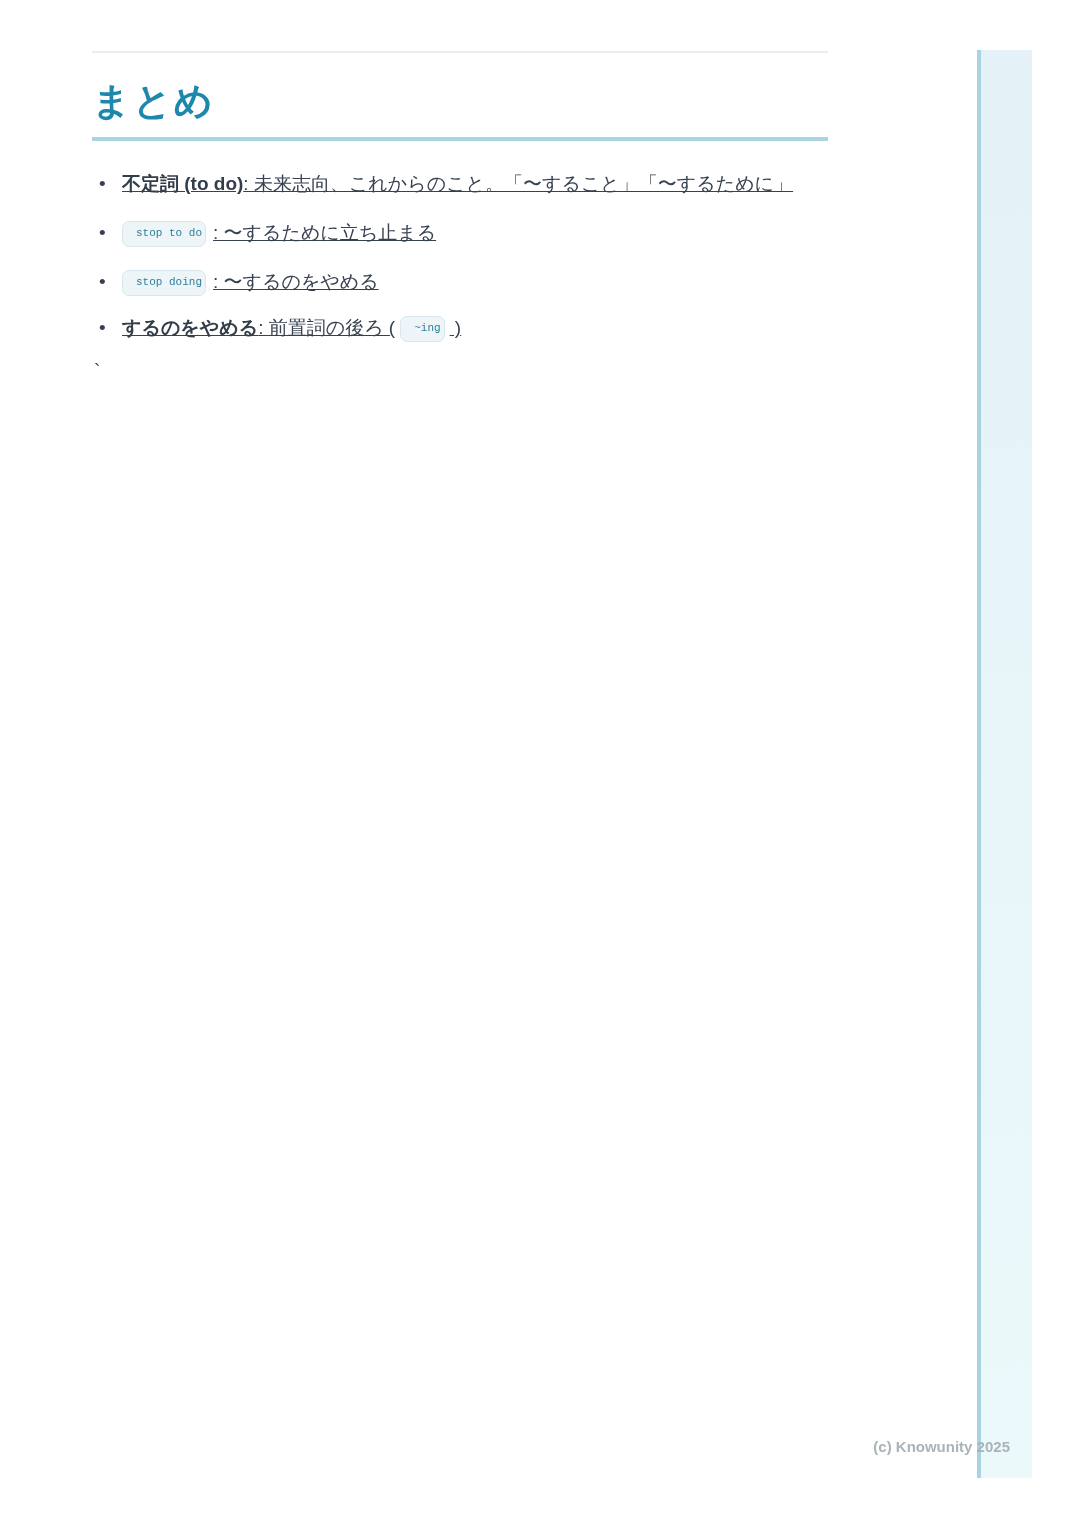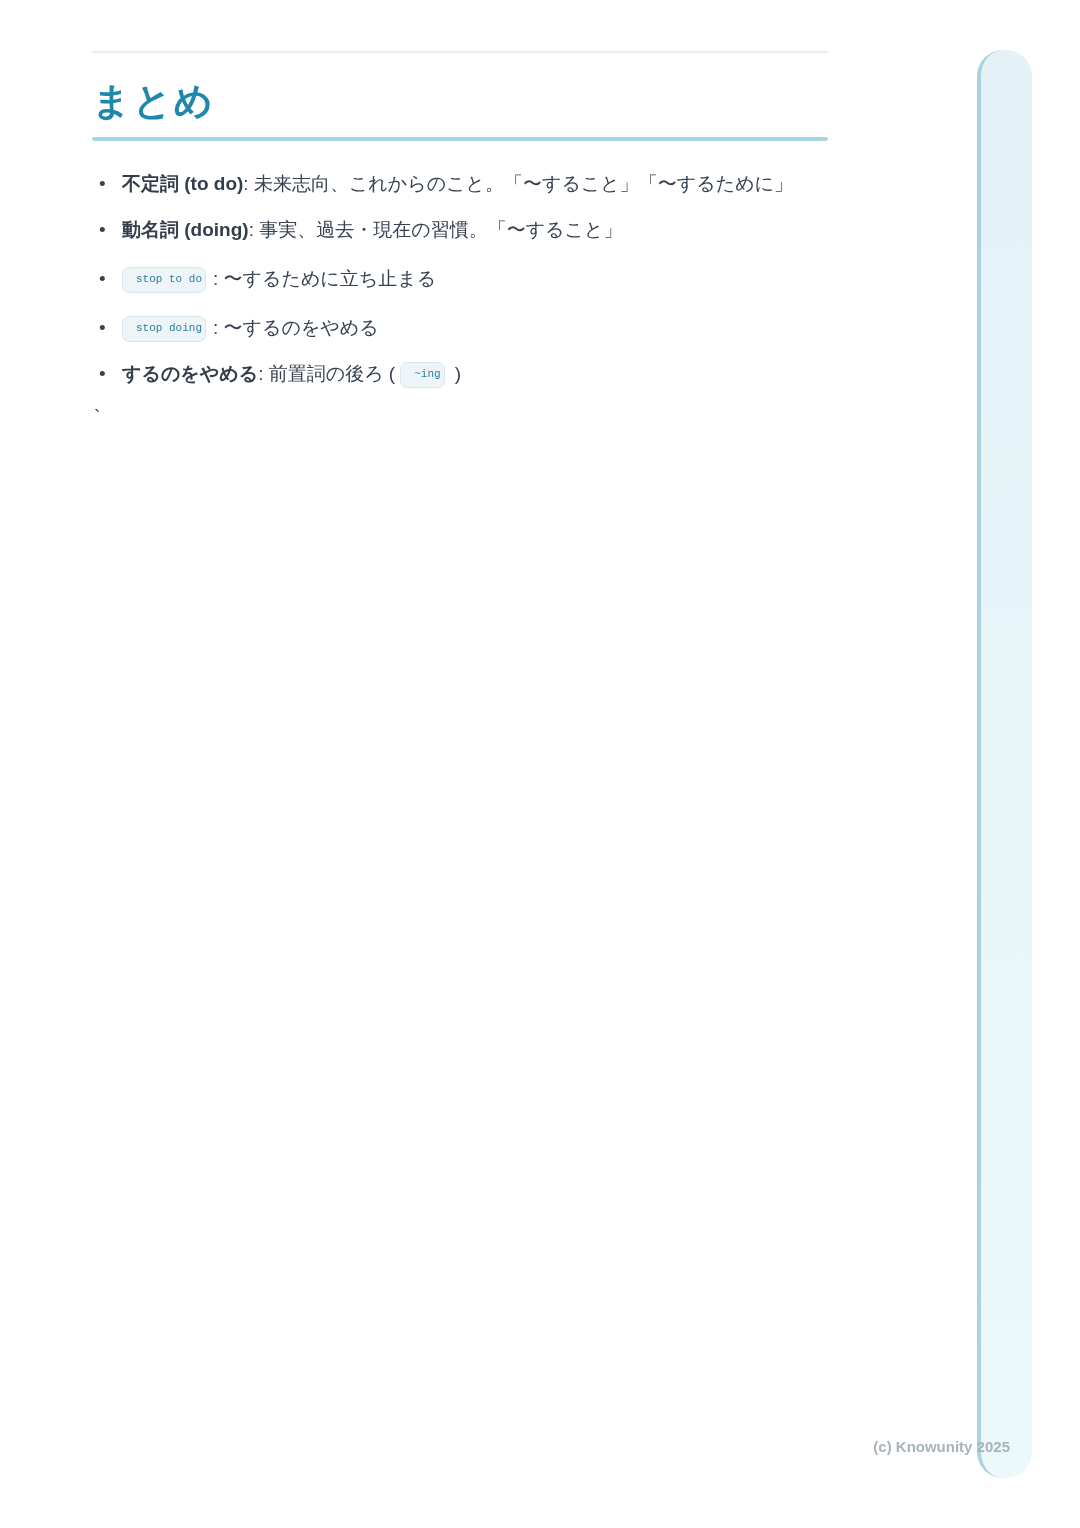--- a/index.html
+++ b/index.html
@@ -1,15 +1,15 @@
 <!DOCTYPE html>
 <html><head>
 <meta charset="utf-8">
 <style>
-  * { box-sizing: border-box; margin: 0; padding: 0; border-radius: 26px; }
+  * { box-sizing: border-box; margin: 0; padding: 0; }
   html, body { background: #ffffff; }
   body {
     width: 1080px; height: 1528px;
     font-family: "Liberation Sans", sans-serif;
     position: relative;
     overflow: hidden;
   }
   .page {
     position: relative;
     width: 1080px; height: 1528px;
@@ -46,20 +46,21 @@
     margin-top: 13px;
     height: 4px;
     background: #a9d5e1;
   }
   .main-list {
     margin-top: 26px;
     list-style: none;
     font-size: 19px;
     line-height: 1.74;
     color: #374151;
+    text-decoration: underline;
   }
   .main-list > li {
     position: relative;
     padding-left: 30px;
     margin-bottom: 13px;
   }
   .main-list > li::before {
     content: "\2022";
     position: absolute;
     left: 7px; top: 0;
@@ -129,23 +130,20 @@
     <h1 class="page-title">まとめ</h1>
 
     <div class="rule-accent"></div>
 
     <ul class="main-list">
 
       <li>
         <strong>不定詞 (to do)</strong><span>: 未来志向、これからのこと。「〜すること」「〜するために」</span>
       </li>
 
-      <li>
-        <strong>動名詞 (doing)</strong><span>: 事実、過去・現在の習慣。「〜すること」</span>
-      </li>
 
 
       <li class="badge-row">
         <span class="code-badge">stop to do</span><span class="after-badge">: 〜するために立ち止まる</span>
       </li>
 
       <li class="badge-row">
         <span class="code-badge">stop doing</span><span class="after-badge">: 〜するのをやめる</span>
       </li>
 

